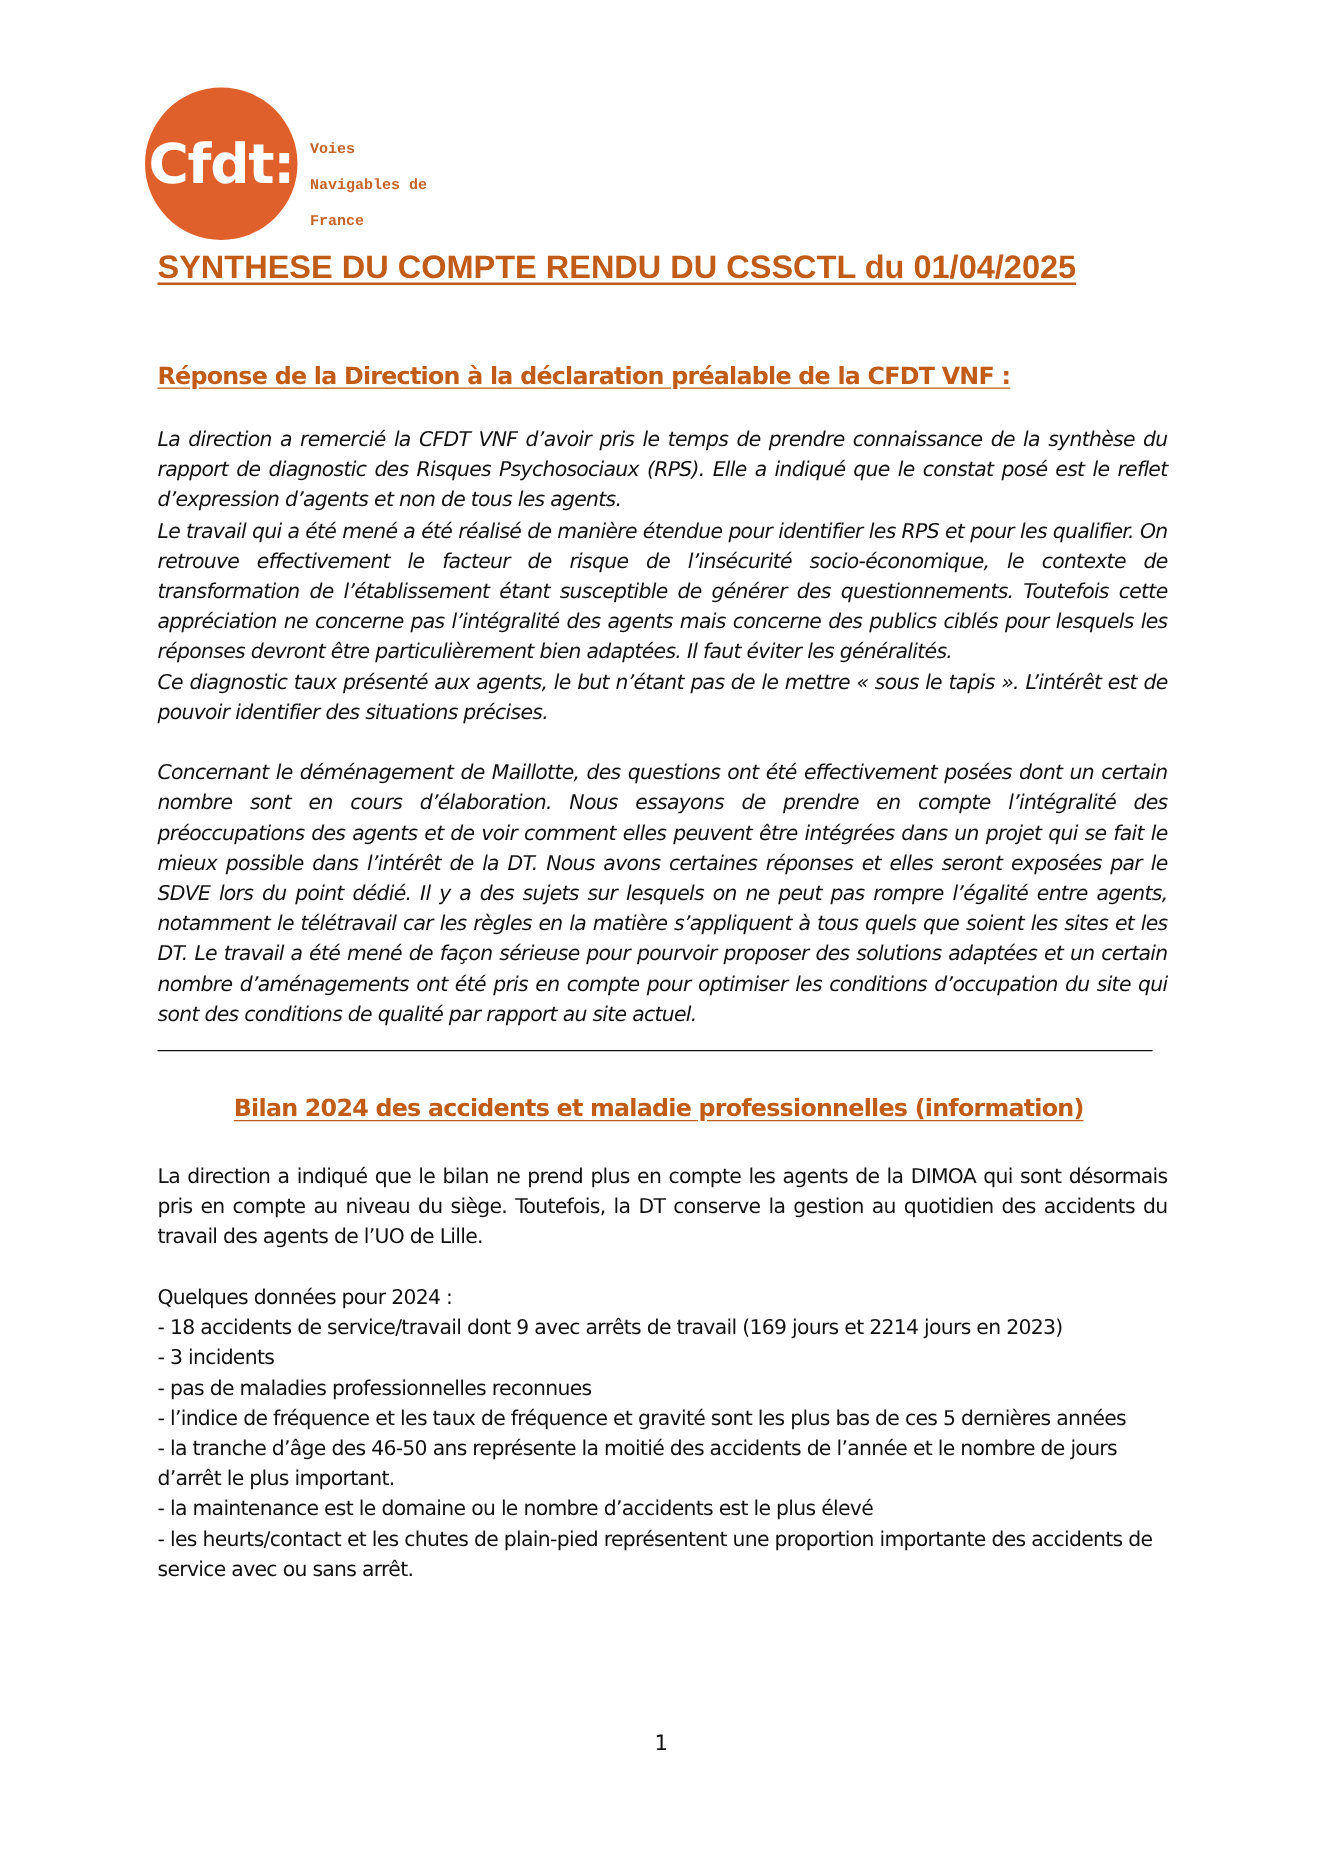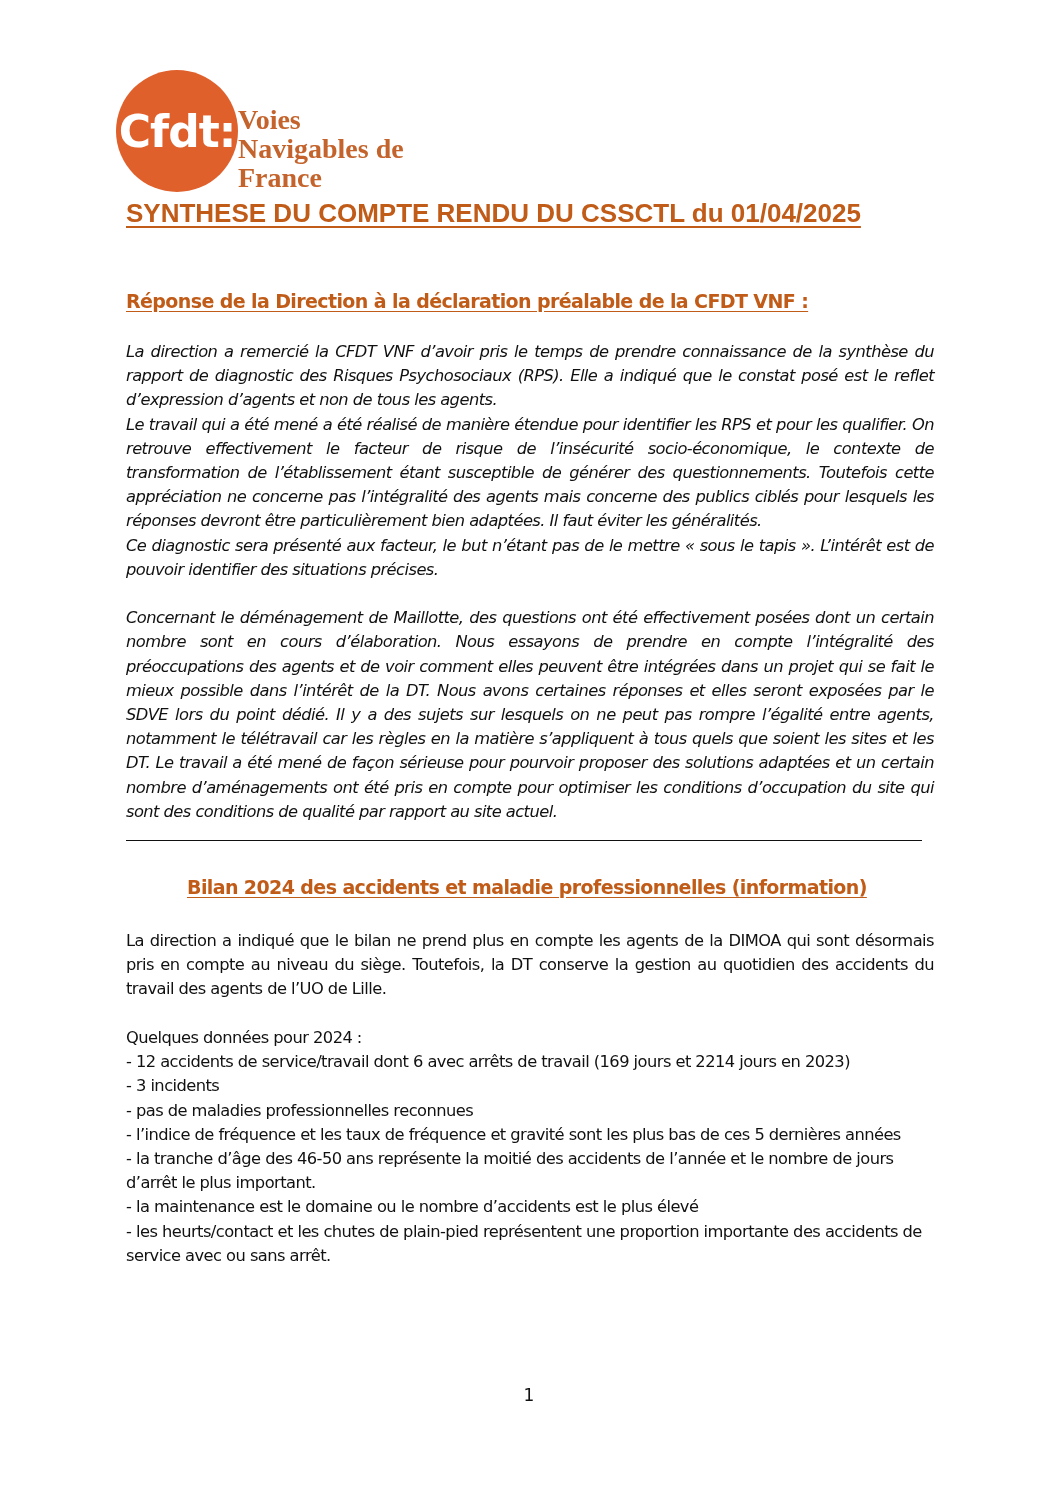--- a/index.html
+++ b/index.html
@@ -1,20 +1,20 @@
 <!DOCTYPE html>
 <html><head>
 <meta charset="utf-8">
 <style>
   html, body { margin: 0; padding: 0; background: #ffffff; }
   body { width: 1058px; height: 1497px; position: relative; overflow: hidden; font-family: "Liberation Sans", sans-serif; color: #111; }
   .logo { position: absolute; left: 116px; top: 70px; display: flex; align-items: flex-end; }
   .logo-circle { width: 122px; height: 122px; border-radius: 50%; background: #e0602c; display: flex; align-items: center; justify-content: center; }
   .logo-circle span { color: #fff; font-weight: bold; font-size: 44px; letter-spacing: -1px; font-family: "DejaVu Sans", sans-serif; }
-  .logo-text { color: #c4642c; font-weight: bold; font-size: 28px; line-height: 29px; font-family: Liberation Serif, serif; }
+  .logo-text { margin-left: 10px; color: #c4642c; font-weight: bold; font-size: 12px; line-height: 29px; font-family: Liberation Mono, monospace; }
   .title { position: absolute; left: 126px; top: 198px; width: 810px; color: #c05b18; font-weight: bold; font-size: 26px; text-decoration: underline; text-decoration-thickness: 2px; text-underline-offset: 4px; white-space: nowrap; font-family: "Liberation Sans", sans-serif; transform: scaleX(1.0); }
   .h2 { position: absolute; color: #c05b18; font-weight: bold; font-size: 19px; text-decoration: underline; text-underline-offset: 3px; white-space: nowrap; font-family: "DejaVu Sans", sans-serif; letter-spacing: -0.6px; }
   .para { position: absolute; left: 126px; width: 808px; font-size: 16.3px; line-height: 24.2px; text-align: justify; font-family: "DejaVu Sans", sans-serif; letter-spacing: -0.55px; }
   .para.it { font-style: italic; }
   .para p { margin: 0; }
   .rule { position: absolute; left: 126px; top: 840px; width: 796px; border-bottom: 1.5px solid #111; }
   .list { position: absolute; left: 126px; width: 808px; font-size: 16.3px; line-height: 24.2px; font-family: "DejaVu Sans", sans-serif; letter-spacing: -0.55px; }
   .list p { margin: 0; }
   .pagenum { position: absolute; left: 0; width: 1058px; top: 1385px; text-align: center; font-size: 17px; font-family: "DejaVu Sans", sans-serif; }
 </style>
@@ -32,35 +32,35 @@
   </div>
 </div>
 
 <div class="title">SYNTHESE DU COMPTE RENDU DU CSSCTL du 01/04/2025</div>
 
 <div class="h2" style="left:126px; top:290px;">Réponse de la Direction à la déclaration préalable de la CFDT VNF :</div>
 
 <div class="para it" style="top:340px;">
   <p>La direction a remercié la CFDT VNF d’avoir pris le temps de prendre connaissance de la synthèse du rapport de diagnostic des Risques Psychosociaux (RPS). Elle a indiqué que le constat posé est le reflet d’expression d’agents et non de tous les agents.</p>
   <p>Le travail qui a été mené a été réalisé de manière étendue pour identifier les RPS et pour les qualifier. On retrouve effectivement le facteur de risque de l’insécurité socio-économique, le contexte de transformation de l’établissement étant susceptible de générer des questionnements. Toutefois cette appréciation ne concerne pas l’intégralité des agents mais concerne des publics ciblés pour lesquels les réponses devront être particulièrement bien adaptées. Il faut éviter les généralités.</p>
-  <p>Ce diagnostic sera présenté aux facteur, le but n’étant pas de le mettre « sous le tapis ». L’intérêt est de pouvoir identifier des situations précises.</p>
+  <p>Ce diagnostic taux présenté aux agents, le but n’étant pas de le mettre « sous le tapis ». L’intérêt est de pouvoir identifier des situations précises.</p>
   <p style="margin-top:24.2px;">Concernant le déménagement de Maillotte, des questions ont été effectivement posées dont un certain nombre sont en cours d’élaboration. Nous essayons de prendre en compte l’intégralité des préoccupations des agents et de voir comment elles peuvent être intégrées dans un projet qui se fait le mieux possible dans l’intérêt de la DT. Nous avons certaines réponses et elles seront exposées par le SDVE lors du point dédié. Il y a des sujets sur lesquels on ne peut pas rompre l’égalité entre agents, notamment le télétravail car les règles en la matière s’appliquent à tous quels que soient les sites et les DT. Le travail a été mené de façon sérieuse pour pourvoir proposer des solutions adaptées et un certain nombre d’aménagements ont été pris en compte pour optimiser les conditions d’occupation du site qui sont des conditions de qualité par rapport au site actuel.</p>
 </div>
 
 <div class="rule"></div>
 
 <div class="h2" style="left:187px; top:876px;">Bilan 2024 des accidents et maladie professionnelles (information)</div>
 
 <div class="para" style="top:929px;">
   <p>La direction a indiqué que le bilan ne prend plus en compte les agents de la DIMOA qui sont désormais pris en compte au niveau du siège. Toutefois, la DT conserve la gestion au quotidien des accidents du travail des agents de l’UO de Lille.</p>
 </div>
 
 <div class="list" style="top:1026px;">
   <p>Quelques données pour 2024 :</p>
-  <p>- 12 accidents de service/travail dont 6 avec arrêts de travail (169 jours et 2214 jours en 2023)</p>
+  <p>- 18 accidents de service/travail dont 9 avec arrêts de travail (169 jours et 2214 jours en 2023)</p>
   <p>- 3 incidents</p>
   <p>- pas de maladies professionnelles reconnues</p>
   <p>- l’indice de fréquence et les taux de fréquence et gravité sont les plus bas de ces 5 dernières années</p>
   <p>- la tranche d’âge des 46-50 ans représente la moitié des accidents de l’année et le nombre de jours d’arrêt le plus important.</p>
   <p>- la maintenance est le domaine ou le nombre d’accidents est le plus élevé</p>
   <p>- les heurts/contact et les chutes de plain-pied représentent une proportion importante des accidents de service avec ou sans arrêt.</p>
 </div>
 
 <div class="pagenum">1</div>
 

